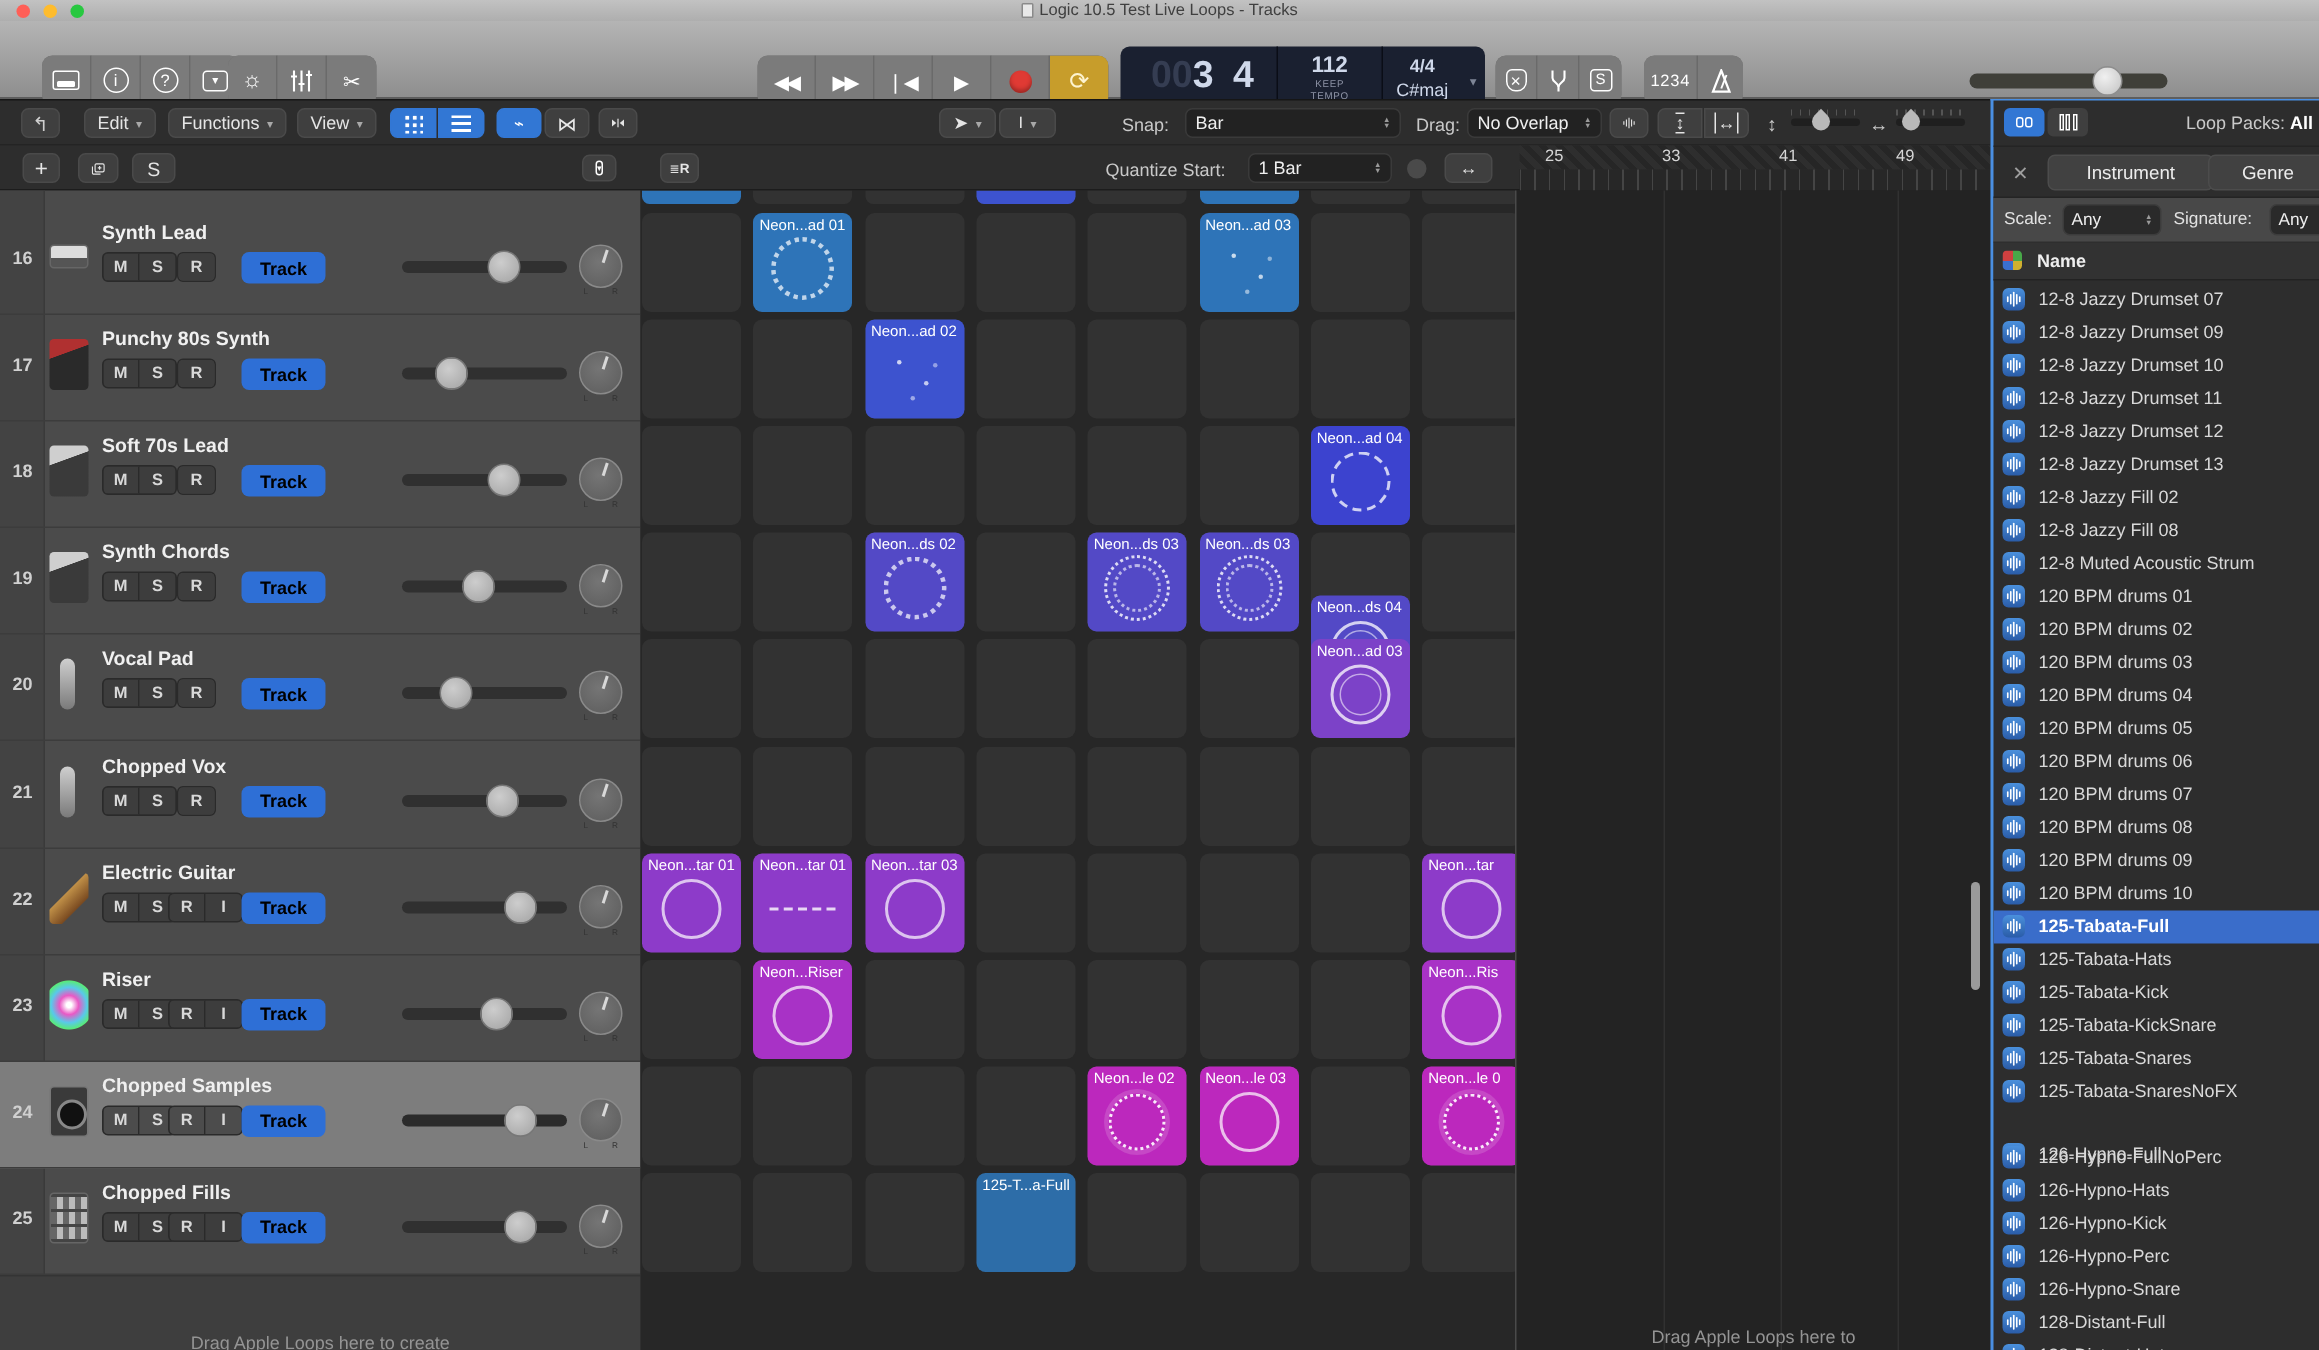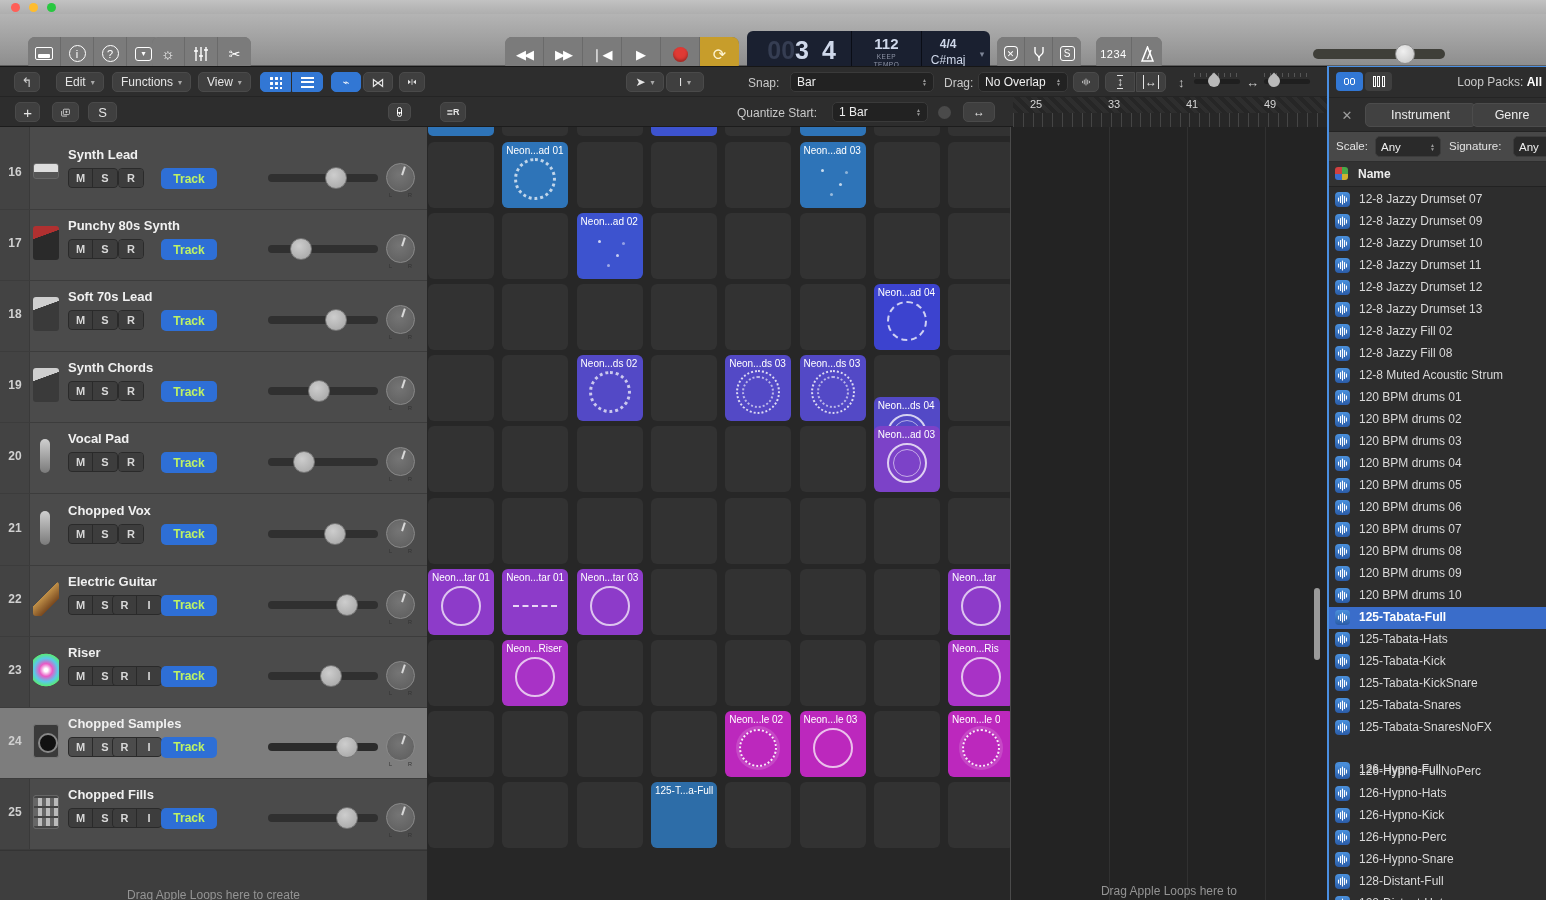--- a/index.html
+++ b/index.html
@@ -84,21 +84,21 @@
   .trow { position:absolute; left:0; width:427px; height:71px; border-bottom:1px solid #3c3c3c; }
   .trow.sel { background:#7d7d7d; }
   .tnum { position:absolute; left:0; top:26px; width:30px; text-align:center; font-size:12px; font-weight:bold; color:#d0d0d0; }
   .ticon { position:absolute; left:33px; top:16px; width:26px; height:34px; border-radius:3px; }
   .tname { position:absolute; left:68px; top:8px; font-size:13px; font-weight:bold; color:#f0f0f0; }
   .bgroup { position:absolute; top:29px; height:20px; display:flex; background:#2e2e2e; border-radius:4px; overflow:hidden; border:1px solid #2a2a2a; }
   .bg1 { left:68px; } .bg2 { left:118px; } .bg2.four { left:112px; }
   .mbtn { width:24px; height:18px; background:#3d3d3d; color:#d8d8d8; font-size:11px; font-weight:bold; display:flex; align-items:center; justify-content:center; border-right:1px solid #2a2a2a; }
   .mbtn:last-child { border-right:none; }
   .trow.sel .mbtn { background:#4c4c4c; }
-  .tbtn-track { position:absolute; left:161px; top:29px; width:56px; height:21px; background:#2e6fd6; border-radius:5px; color:#bef264; font-size:12px; font-weight:bold; display:flex; align-items:center; justify-content:center; }
+  .tbtn-track { position:absolute; left:161px; top:29px; width:56px; height:21px; background:#2e6fd6; border-radius:5px; color:#000000; font-size:12px; font-weight:bold; display:flex; align-items:center; justify-content:center; }
   .vslider { position:absolute; left:268px; top:33px; width:110px; height:12px; }
   .vtrack { position:absolute; top:2px; left:0; right:0; height:8px; background:#303030; border-radius:4px; }
   .trow.sel .vtrack { background:#2b2b2b; }
   .vknob { position:absolute; top:-5px; width:22px; height:22px; border-radius:50%; background:radial-gradient(circle at 40% 35%,#cdcdcd,#a2a2a2); border:1px solid #777; }
   .pan { position:absolute; left:386px; top:24px; width:29px; height:29px; border-radius:50%; background:radial-gradient(circle at 45% 40%,#757575,#5c5c5c); border:1px solid #8a8a8a; }
   .pan:after { content:""; position:absolute; left:50%; top:2px; width:2px; height:9px; background:#d8d8d8; transform-origin:50% 12.5px; transform:translateX(-50%) rotate(18deg); }
   .pan-lr { position:absolute; left:386px; top:53px; width:29px; display:flex; justify-content:space-between; font-size:5.5px; color:#333; padding:0 3px; }
   #track-bottom { position:absolute; left:0; top:723px; width:427px; height:50px; background:#3e3e3e; border-top:1px solid #343434; }
   .drop-hint { position:absolute; width:100%; text-align:center; font-size:12px; color:#949494; }
   
@@ -170,20 +170,21 @@
 </style>
 </head>
 <body>
 
 <div id="stage">
 
   <div id="titlebar">
     <div class="tlight" id="tl-close"></div>
     <div class="tlight" id="tl-min"></div>
     <div class="tlight" id="tl-zoom"></div>
+    <div id="wtitle"><span class="doc-ic"></span><span>Logic 10.5 Test Live Loops - Tracks</span></div>
   </div>
 
   <div id="toolbar">
     <div class="tb-group" id="tb-g1">
       <div class="tb-btn">
           <span class="ic-tray"></span>
         </div>
       <div class="tb-btn">
           <span class="ic-circle">i</span>
         </div>

